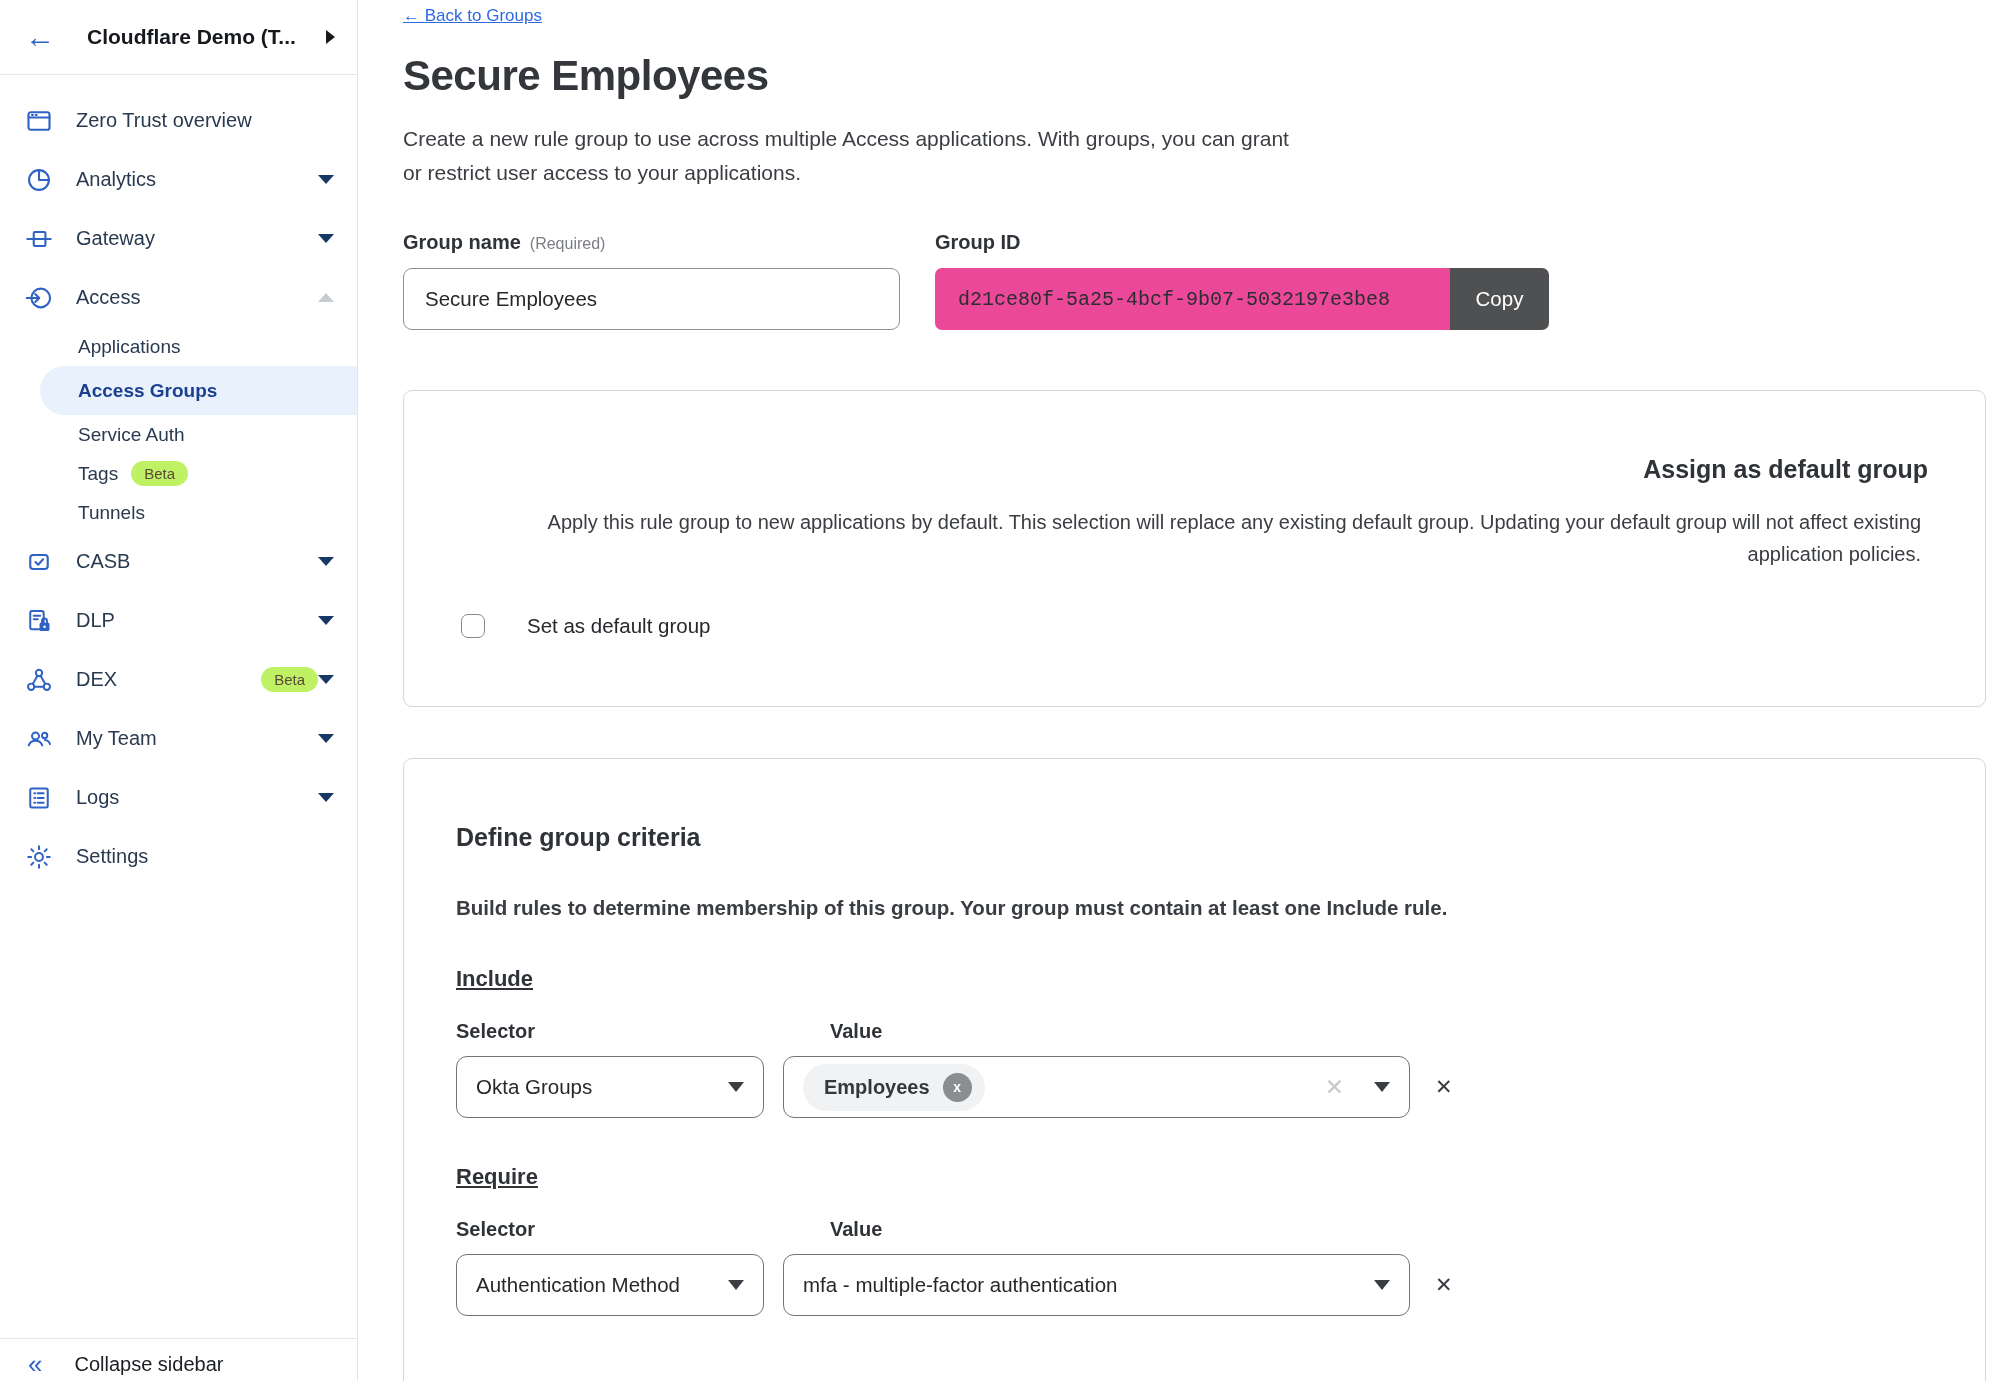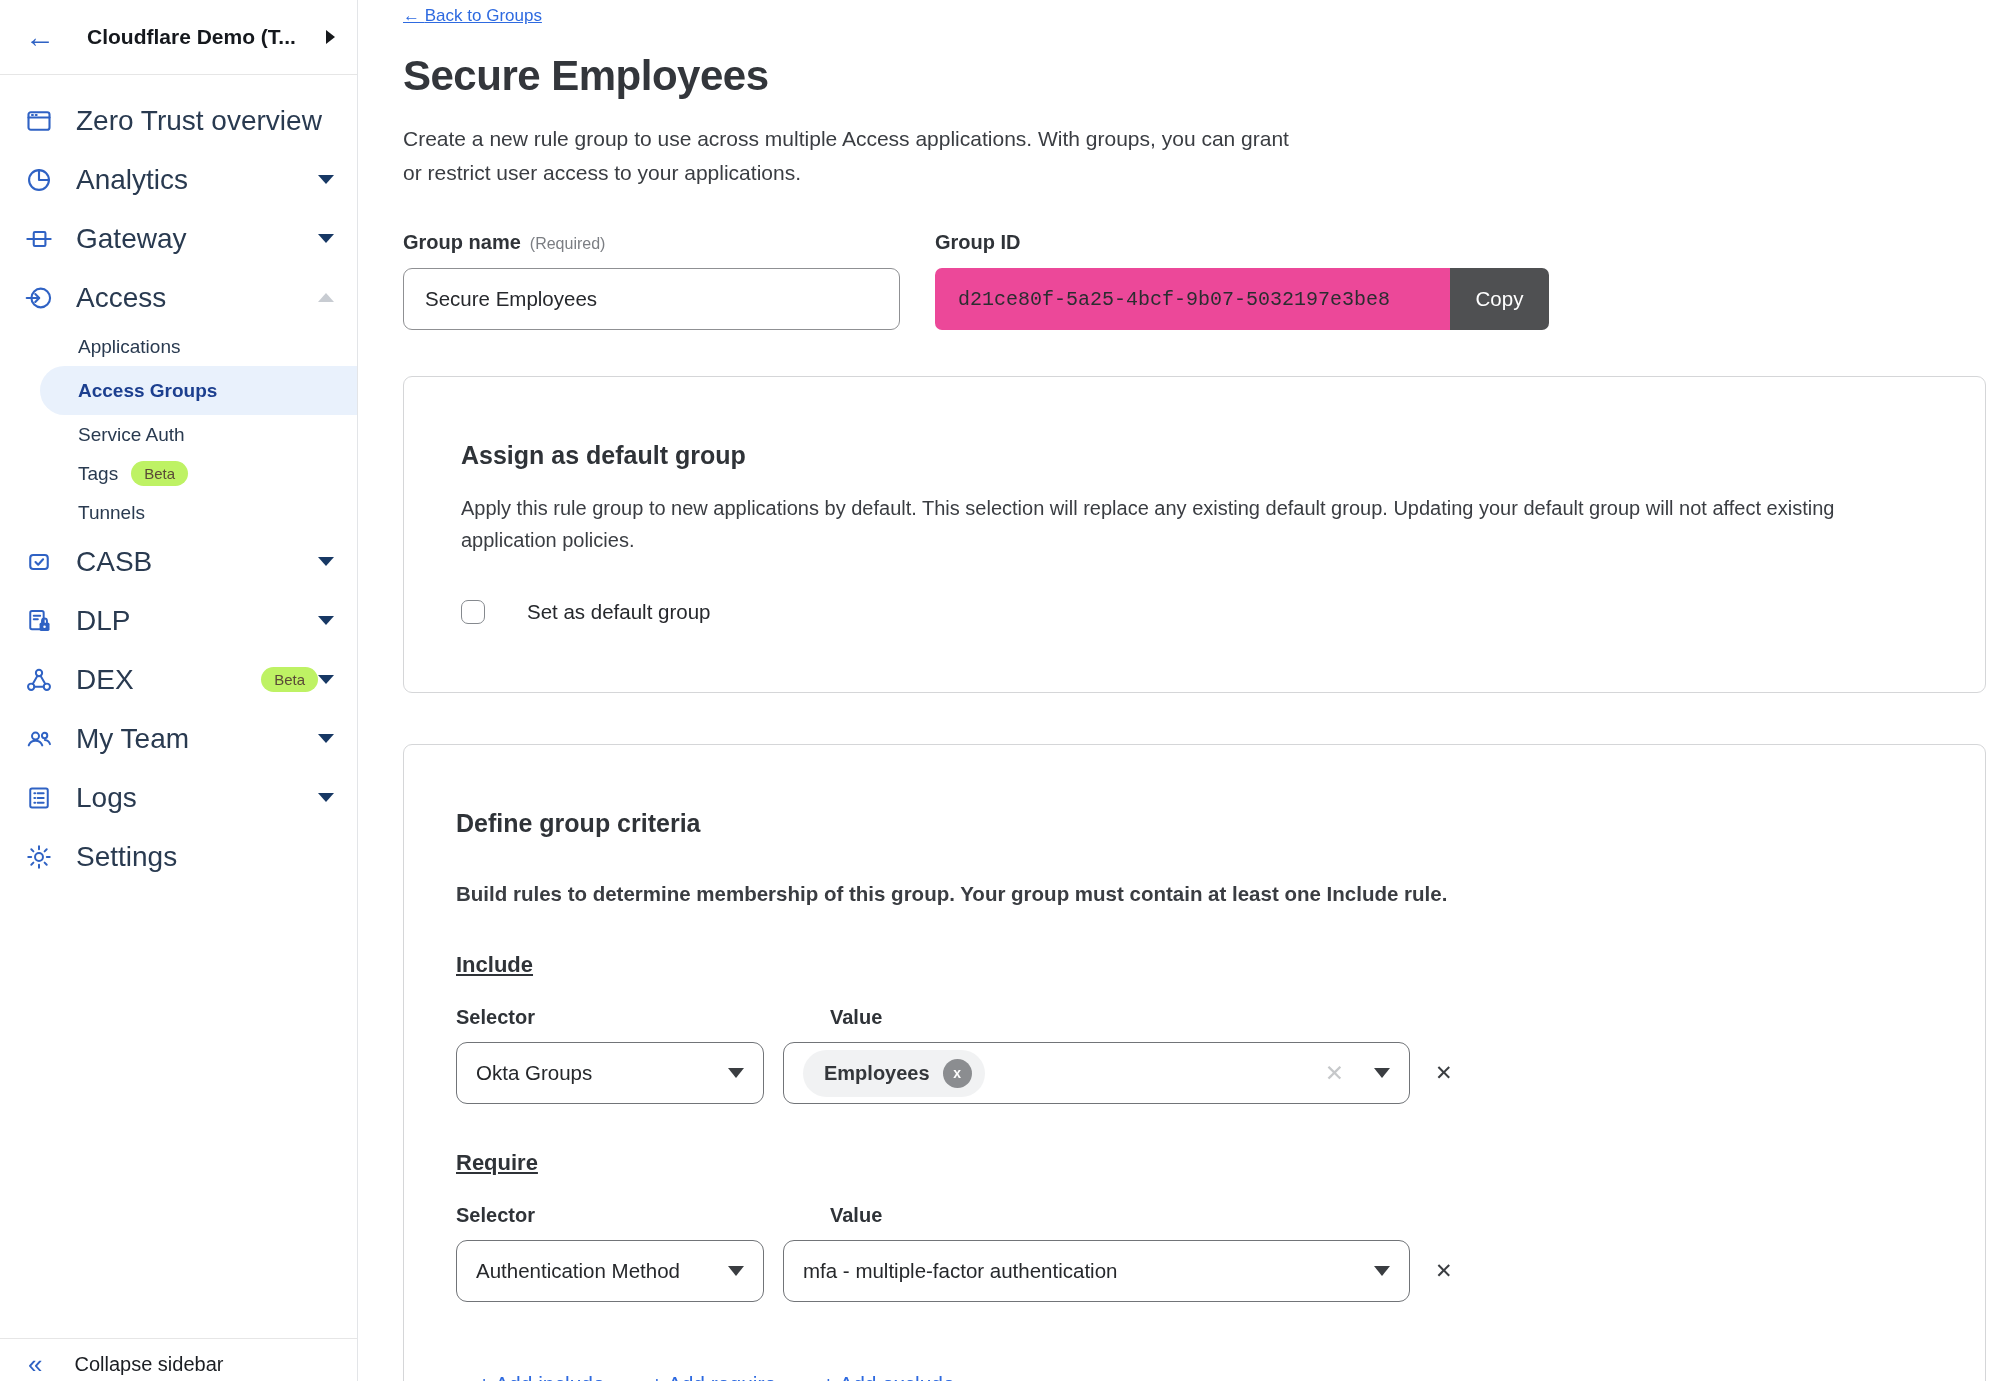--- a/index.html
+++ b/index.html
@@ -27,21 +27,21 @@
     width:0; height:0; margin-left:8px;
     border-top:7px solid transparent; border-bottom:7px solid transparent;
     border-left:9px solid #17191c;
   }
   .nav { padding-top:16px; }
   .nav-item {
     display:flex; align-items:center; height:59px;
     padding:0 23px 0 25px; cursor:pointer;
   }
   .nav-item .nicon { width:28px; height:28px; margin-right:23px; color:#2f62c4; flex:none; }
-  .nav-item .nlabel { font-size:28px; color:#293a50; flex:1; }
+  .nav-item .nlabel { font-size:20px; color:#293a50; flex:1; }
   .caret-down {
     width:0; height:0;
     border-left:8px solid transparent; border-right:8px solid transparent;
     border-top:9px solid #173864;
   }
   .caret-up {
     width:0; height:0;
     border-left:8px solid transparent; border-right:8px solid transparent;
     border-bottom:9px solid #c8ccd2;
   }
@@ -97,21 +97,21 @@
   }
   .copy-btn {
     width:99px; background:#4f5052; color:#fff; border:none; cursor:pointer;
     border-radius:0 7px 7px 0; font-size:20.5px;
     font-family:"Liberation Sans", sans-serif;
   }
   
   .card {
     width:1583px; background:#fff; border:1px solid #d5d6d8; border-radius:9px;
   }
-  .card1 { margin-top:46px; padding:64px 57px 68px 57px; }
+  .card1 { margin-top:60px; padding:64px 57px 68px 57px;text-align:right; }
   .card-title { font-size:25px; font-weight:bold; color:#2f3338; }
   .card-desc { margin-top:22px; font-size:20px; line-height:1.6; color:#3a3d42; max-width:1460px; }
   .card-desc span { display:block; }
   .checkbox-row { margin-top:44px; display:flex; align-items:center; cursor:pointer;gap:25px; }
   .checkbox {
     width:24px; height:24px; border:1.5px solid #85898e; border-radius:7px; background:#fff;
   }
   .checkbox-label { margin-left:17px; font-size:20.5px; color:#26282c; }
   .card2 { margin-top:51px; padding:64px 57px 90px 52px; }
   .criteria-desc { margin-top:44px; font-size:20.5px; color:#3a3d42;font-weight:bold; }

